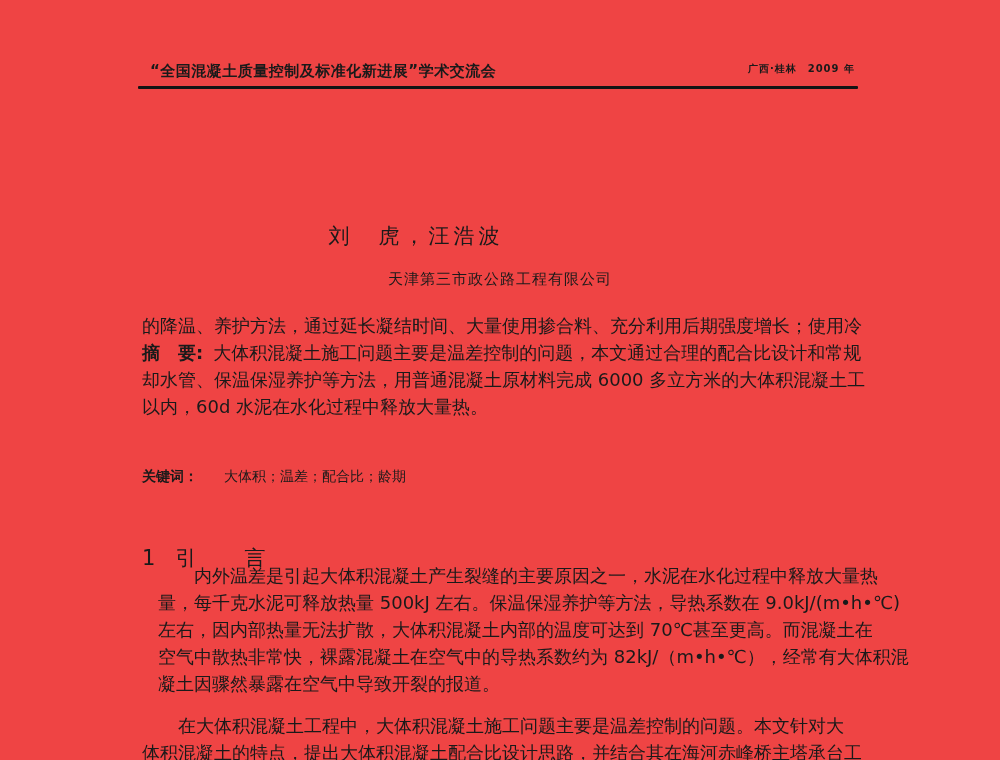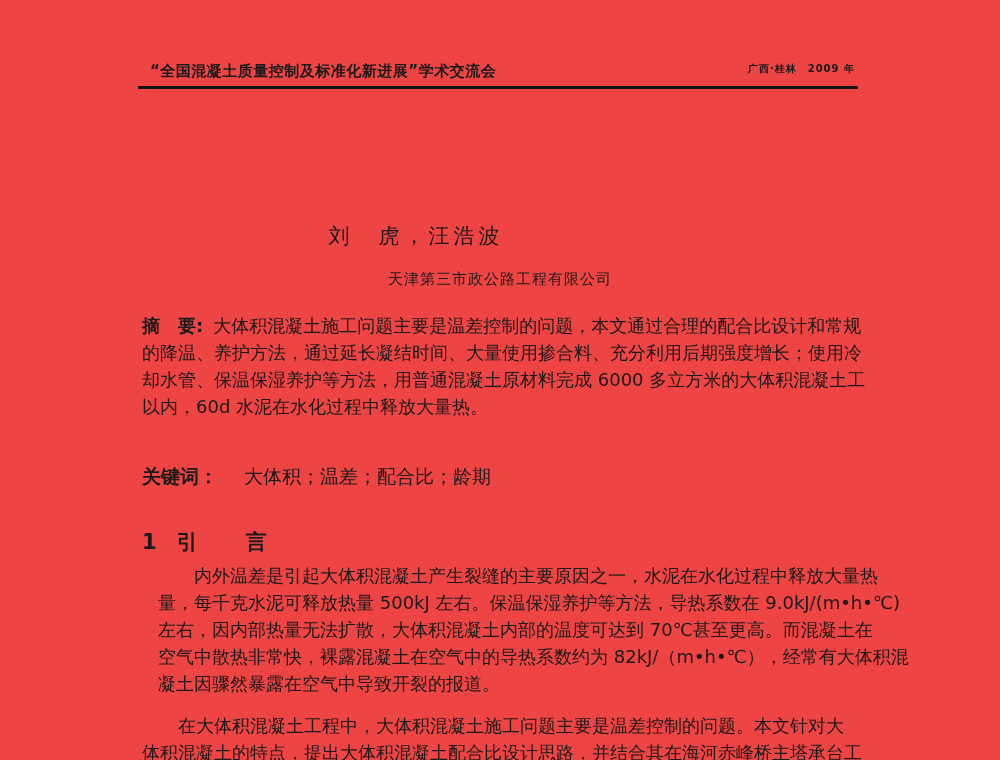--- a/index.html
+++ b/index.html
@@ -85,33 +85,33 @@
     top: 312px;
     width: 726px;
     font-size: 18px;
     line-height: 27px;
   }
   .keywords {
     position: absolute;
     left: 142px;
     top: 464px;
     width: 726px;
-    font-size: 19px;
+    font-size: 14px;
     line-height: 24px;
     white-space: nowrap;
   }
   .keywords .kw-text { margin-left: 26px; }
   .lbl { font-weight: bold; }
   .abstract .lbl { margin-right: 10px; }
   .sec-heading {
     position: absolute;
     left: 142px;
-    top: 528px;
+    top: 544px;
     font-size: 21px;
-    font-weight: bold;
+    font-weight: normal;
     letter-spacing: 2px;
     white-space: nowrap;
   }
   .sec-heading .sec-num { margin-right: 18px; }
   .para {
     position: absolute;
     left: 142px;
     width: 726px;
     font-size: 18px;
     line-height: 27px;
@@ -131,24 +131,24 @@
   <div class="hdr-right">广西·桂林　2009 年</div>
 
   <div class="hdr-rule"></div>
 
 
   <div class="authors">刘　虎，汪浩波</div>
 
   <div class="affiliation">天津第三市政公路工程有限公司</div>
 
   <div class="abstract">
+    <div class="line">的降温、养护方法，通过延长凝结时间、大量使用掺合料、充分利用后期强度增长；使用冷</div>
     <div class="line">
       <span class="lbl">摘　要:</span><span>大体积混凝土施工问题主要是温差控制的问题，本文通过合理的配合比设计和常规</span>
     </div>
-    <div class="line">的降温、养护方法，通过延长凝结时间、大量使用掺合料、充分利用后期强度增长；使用冷</div>
     <div class="line">却水管、保温保湿养护等方法，用普通混凝土原材料完成 6000 多立方米的大体积混凝土工</div>
     <div class="line">以内，60d 水泥在水化过程中释放大量热。</div>
   </div>
 
   <div class="keywords">
     <span class="lbl">关键词：</span><span class="kw-text">大体积；温差；配合比；龄期</span>
   </div>
 
   <div class="sec-heading">
     <span class="sec-num">1</span><span>引　　言</span>

